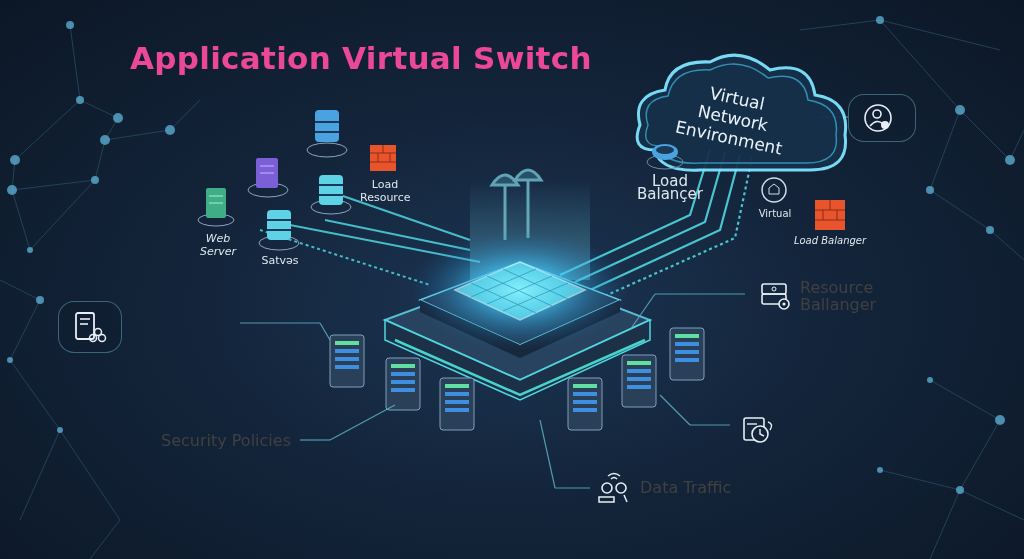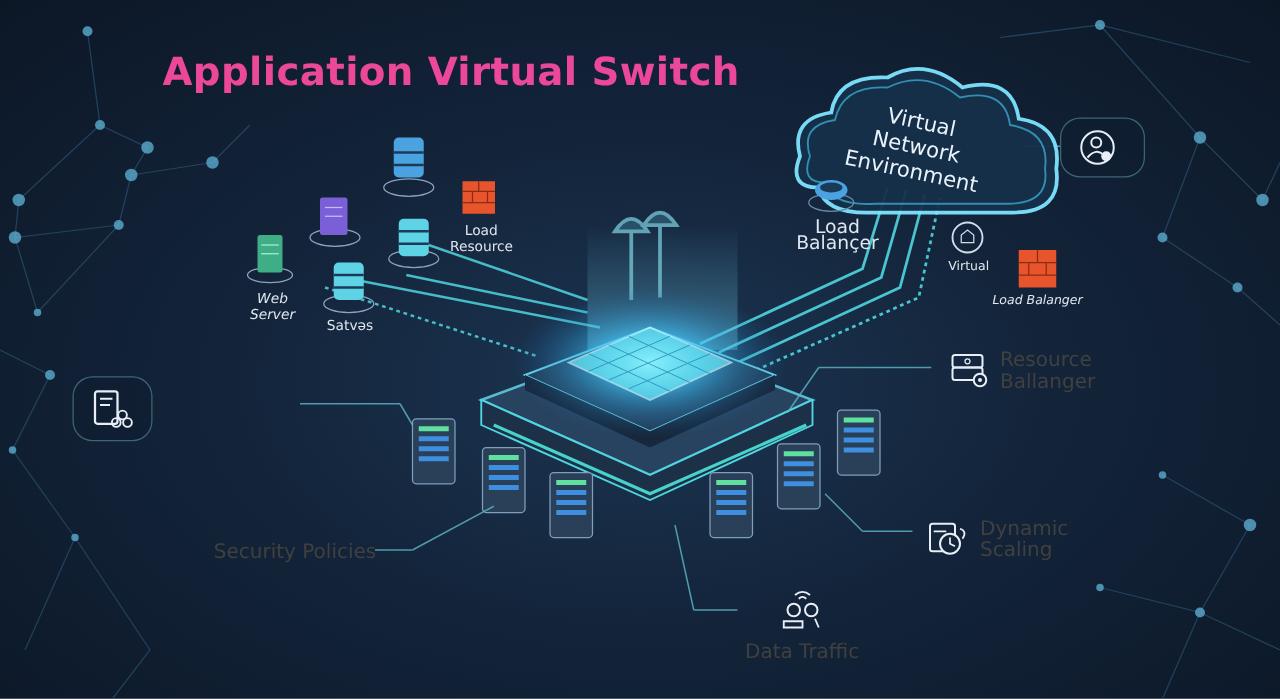--- a/index.html
+++ b/index.html
@@ -294,33 +294,29 @@
 </div>
 
 <div class="abs feat" style="left:742px;top:414px;">
   <svg width="34" height="32">
       <rect x="2" y="4" width="20" height="22" rx="2" fill="none" stroke="#e8eef5" stroke-width="1.6"></rect>
       <line x1="5" y1="10" x2="15" y2="10" stroke="#e8eef5" stroke-width="1.4"></line>
       <circle cx="18" cy="20" r="8" fill="#13243a" stroke="#e8eef5" stroke-width="1.6"></circle>
       <path d="M18 15 L18 20 L22 22" fill="none" stroke="#e8eef5" stroke-width="1.4"></path>
       <path d="M26 8 Q32 10 28 16" fill="none" stroke="#e8eef5" stroke-width="1.4"></path>
     </svg>
-  <div class="txt">
-    <div>Dynamic</div>
-    <div>Scaling</div>
-  </div>
-</div>
-
-<div class="abs feat" style="left:596px;top:470px;flex-direction:column;">
+</div>
+
+<div class="abs feat" style="left:596px;top:470px;">
   <svg width="36" height="34">
       <path d="M12 6 Q18 1 24 6" fill="none" stroke="#e8eef5" stroke-width="1.5"></path>
       <path d="M15 9 Q18 6 21 9" fill="none" stroke="#e8eef5" stroke-width="1.5"></path>
       <circle cx="11" cy="18" r="5" fill="none" stroke="#e8eef5" stroke-width="1.6"></circle>
       <circle cx="25" cy="18" r="5" fill="none" stroke="#e8eef5" stroke-width="1.6"></circle>
       <path d="M3 32 L3 27 L18 27 L18 32 Z" fill="none" stroke="#e8eef5" stroke-width="1.5"></path>
       <line x1="28" y1="25" x2="31" y2="32" stroke="#e8eef5" stroke-width="1.5"></line>
     </svg>
   <div class="txt">Data Traffic</div>
 </div>
 
-<div class="abs feat" style="left:171px;top:432px;text-align:center;">
+<div class="abs feat" style="left:161px;top:432px;text-align:center;">
   <div class="txt">Security Policies</div>
 </div>
 
 </body></html>

